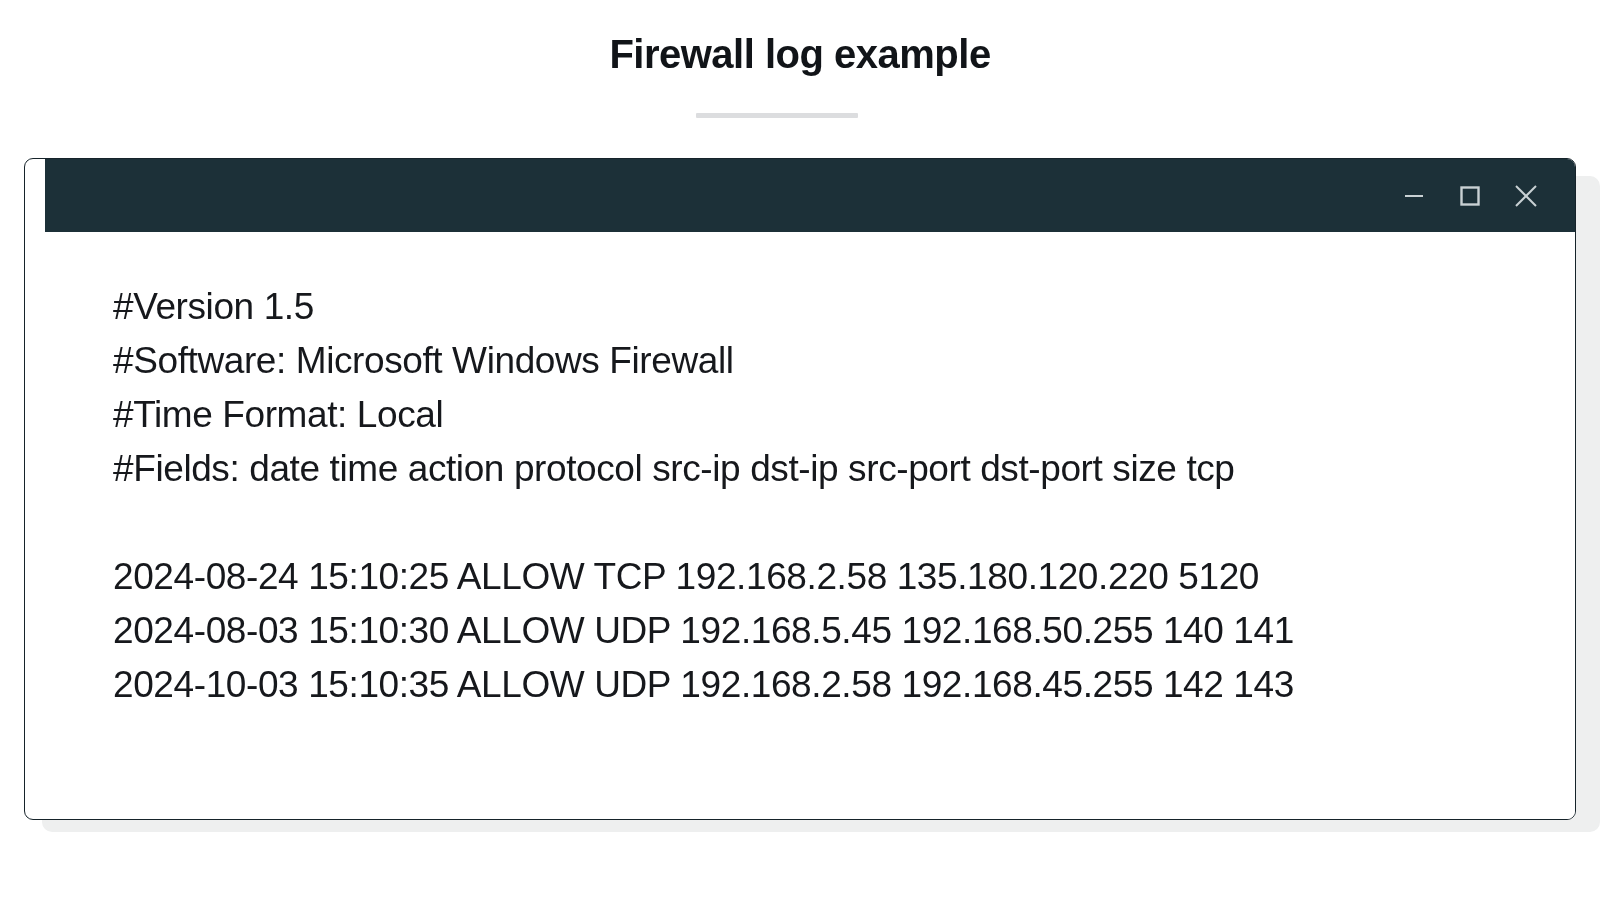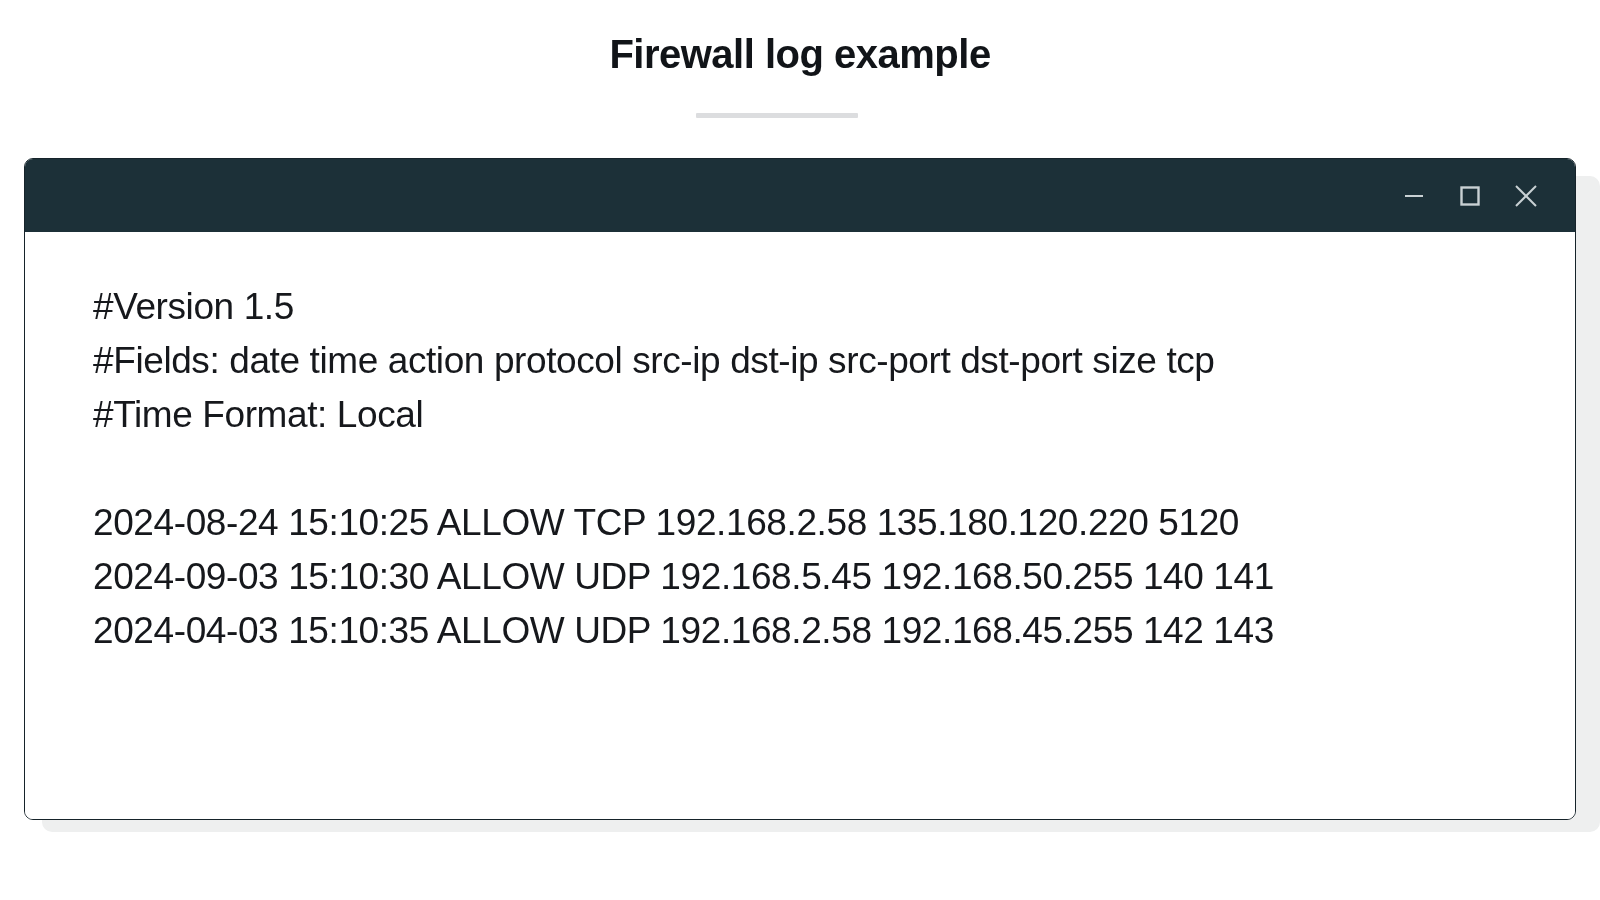--- a/index.html
+++ b/index.html
@@ -63,20 +63,21 @@
     position: absolute;
     left: 24px;
     top: 158px;
     width: 1552px;
     height: 662px;
     background: #ffffff;
     border: 1px solid #16232a;
     border-radius: 9px;
     box-sizing: border-box;
     overflow: hidden;
+    padding-left: 20px;
   }
 
   .titlebar {
     position: relative;
     height: 73px;
     background: #1c3038;
     display: flex;
     align-items: center;
     justify-content: flex-end;
     padding-right: 26px;
@@ -146,22 +147,23 @@
           <line x1="5" y1="5" x2="25" y2="25" stroke="#c9d1d4" stroke-width="2"></line>
           <line x1="25" y1="5" x2="5" y2="25" stroke="#c9d1d4" stroke-width="2"></line>
         </svg>
       </span>
     </div>
   </div>
 
   <div class="window-body">
     <div class="log-block">
       <div class="log-line">#Version 1.5</div>
+      <div class="log-line">#Software: Microsoft Windows Firewall</div>
+      <div class="log-line">#Time Format: Local</div>
       <div class="log-line">#Fields: date time action protocol src-ip dst-ip src-port dst-port size tcp</div>
-      <div class="log-line">#Time Format: Local</div>
       <div class="log-spacer"></div>
       <div class="log-line">2024-08-24 15:10:25 ALLOW TCP 192.168.2.58 135.180.120.220 5120</div>
-      <div class="log-line">2024-09-03 15:10:30 ALLOW UDP 192.168.5.45 192.168.50.255 140 141</div>
-      <div class="log-line">2024-04-03 15:10:35 ALLOW UDP 192.168.2.58 192.168.45.255 142 143</div>
+      <div class="log-line">2024-08-03 15:10:30 ALLOW UDP 192.168.5.45 192.168.50.255 140 141</div>
+      <div class="log-line">2024-10-03 15:10:35 ALLOW UDP 192.168.2.58 192.168.45.255 142 143</div>
     </div>
   </div>
 
 </div>
 
 </body></html>

